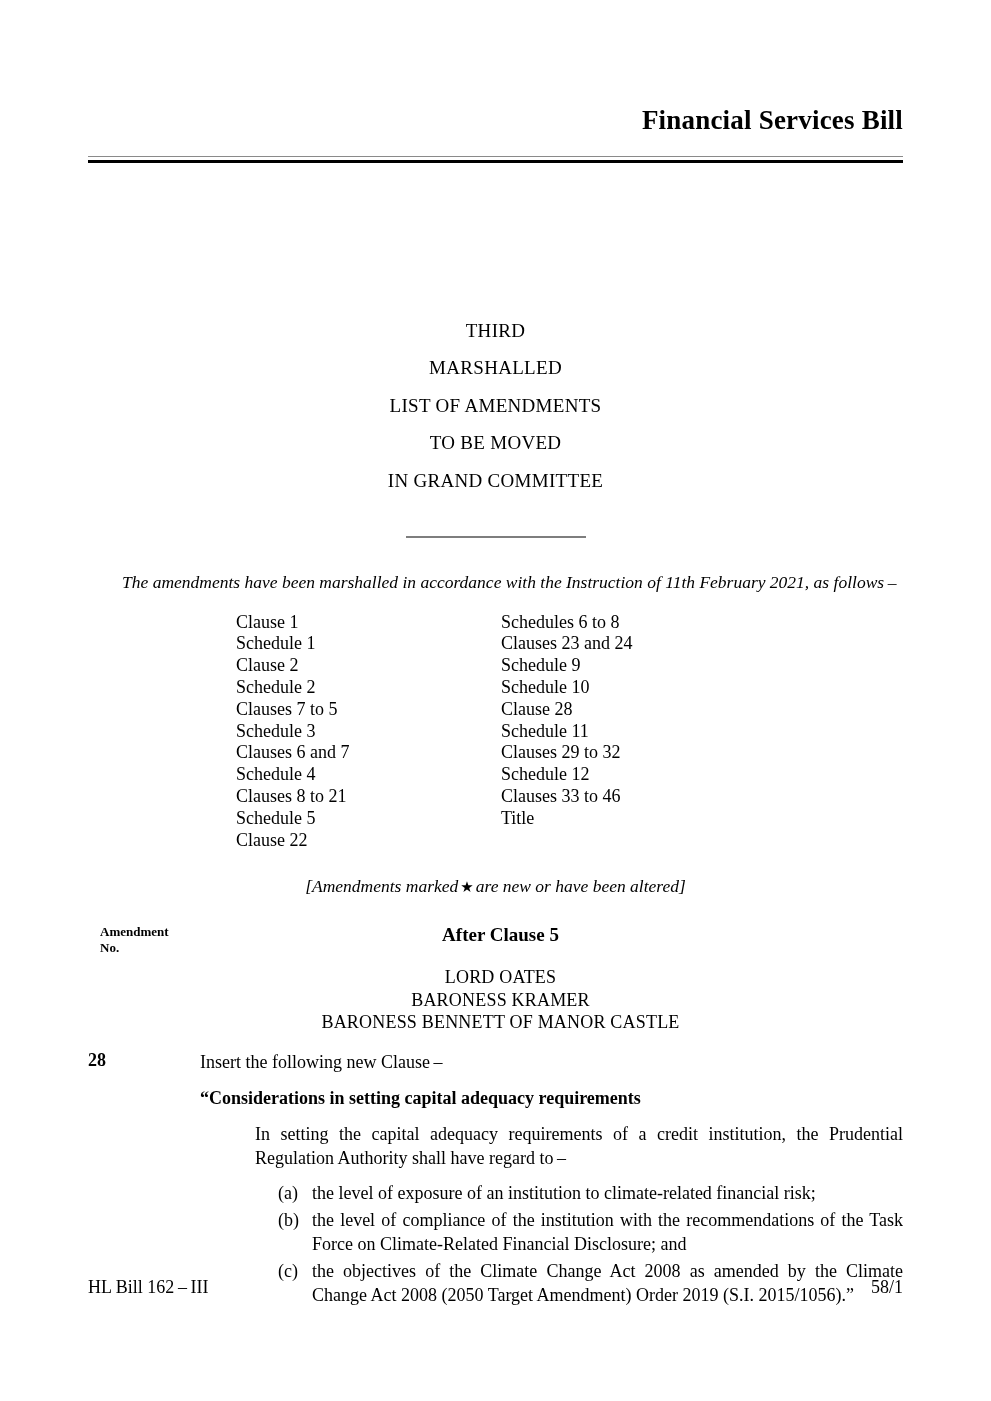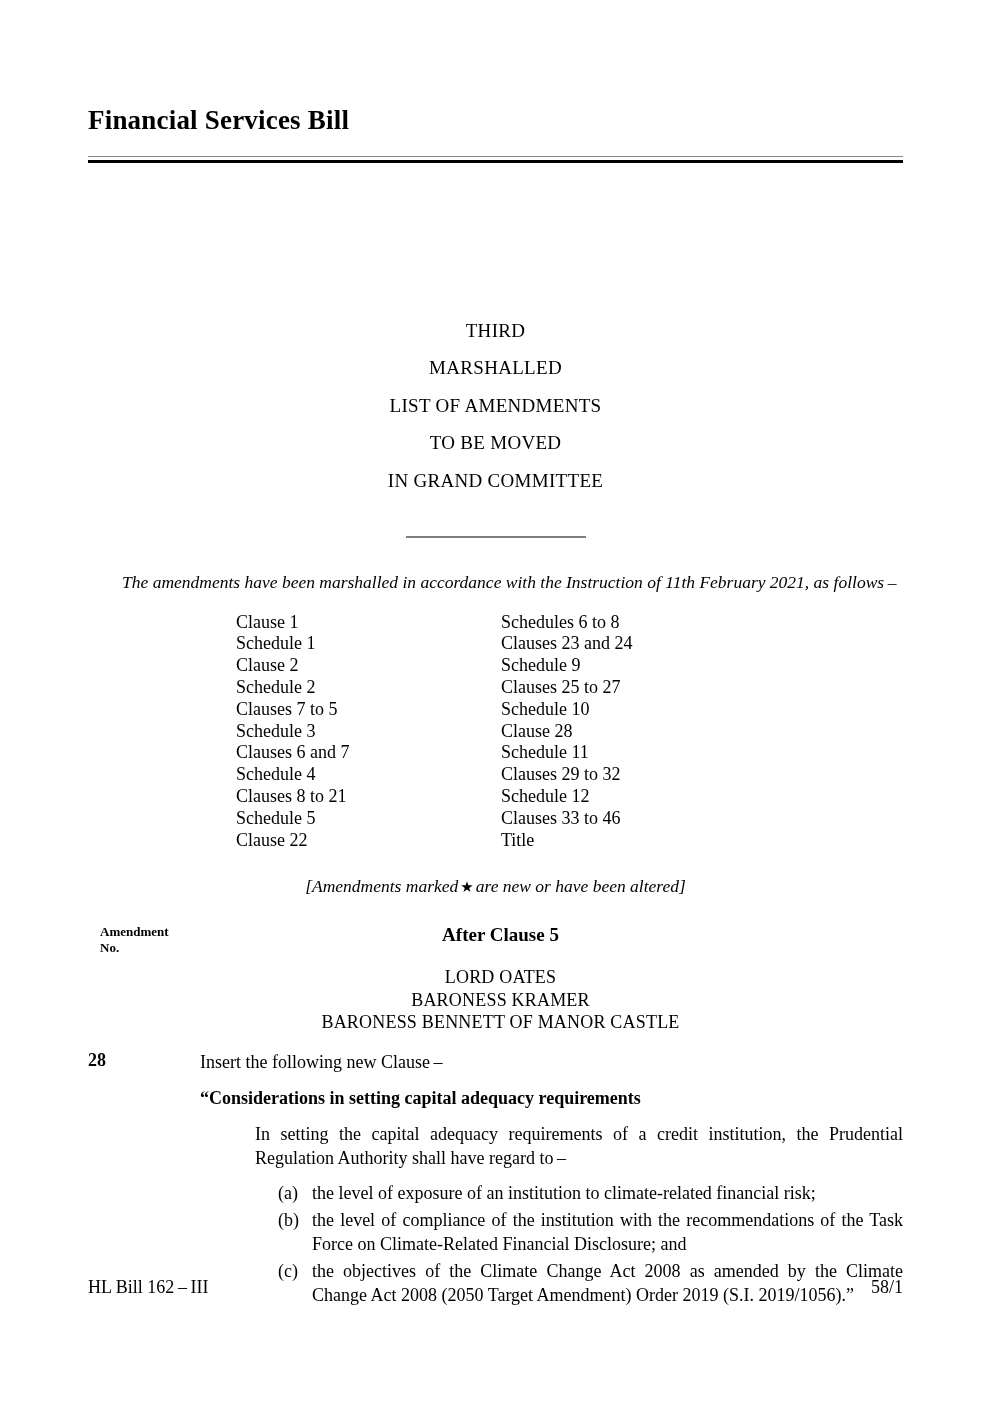--- a/index.html
+++ b/index.html
@@ -20,21 +20,21 @@
     position: absolute;
     left: 0; top: 0;
     width: 991px;
     height: 1401px;
     box-sizing: border-box;
     padding: 0 88px;
   }
 
   
   .doc-title {
-    text-align: left;
+    text-align: right;
     font-size: 27px;
     font-weight: bold;
     letter-spacing: 0.2px;
     margin: 0;
     padding-top: 106px;
     line-height: 1.1;
   }
   .title-rule {
     margin-top: 20px;
     height: 6px;
@@ -248,21 +248,20 @@
       <div class="clause-item">Clauses 6 and 7</div>
       <div class="clause-item">Schedule 4</div>
       <div class="clause-item">Clauses 8 to 21</div>
       <div class="clause-item">Schedule 5</div>
       <div class="clause-item">Clause 22</div>
     </div>
     <div class="clause-col">
       <div class="clause-item">Schedules 6 to 8</div>
       <div class="clause-item">Clauses 23 and 24</div>
       <div class="clause-item">Schedule 9</div>
-      <div class="clause-item">Clauses 25 to 27</div>
       <div class="clause-item">Schedule 10</div>
       <div class="clause-item">Clause 28</div>
       <div class="clause-item">Schedule 11</div>
       <div class="clause-item">Clauses 29 to 32</div>
       <div class="clause-item">Schedule 12</div>
       <div class="clause-item">Clauses 33 to 46</div>
       <div class="clause-item">Title</div>
     </div>
   </div>
 
@@ -291,21 +290,21 @@
         <div class="sub-item">
           <div class="sub-marker">(a)</div>
           <div class="sub-text">the level of exposure of an institution to climate-related financial risk;</div>
         </div>
         <div class="sub-item">
           <div class="sub-marker">(b)</div>
           <div class="sub-text">the level of compliance of the institution with the recommendations of the Task Force on Climate-Related Financial Disclosure; and</div>
         </div>
         <div class="sub-item">
           <div class="sub-marker">(c)</div>
-          <div class="sub-text">the objectives of the Climate Change Act 2008 as amended by the Climate Change Act 2008 (2050 Target Amendment) Order 2019 (S.I. 2019/1056).”</div>
+          <div class="sub-text">the objectives of the Climate Change Act 2008 as amended by the Climate Change Act 2008 (2050 Target Amendment) Order 2019 (S.I. 2015/1056).”</div>
         </div>
       </div>
     </div>
   </div>
 
   <div class="footer">
     <div>HL Bill 162 – III</div>
     <div>58/1</div>
   </div>
 

